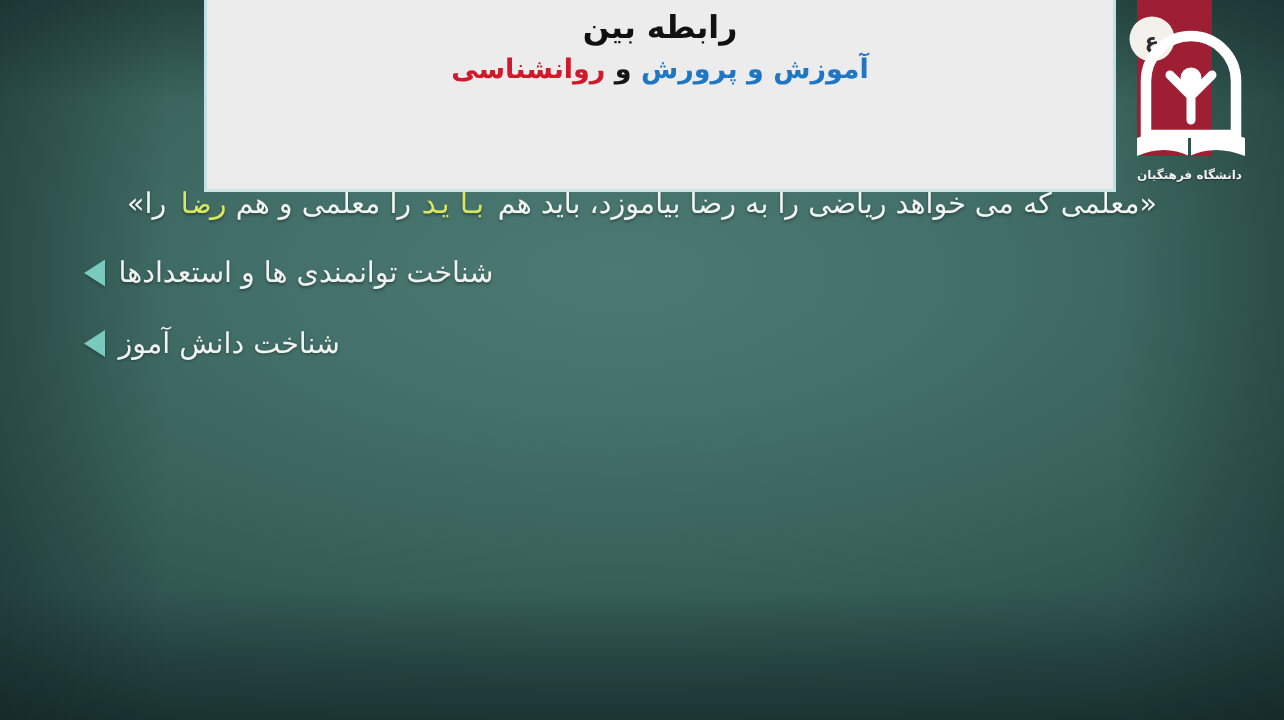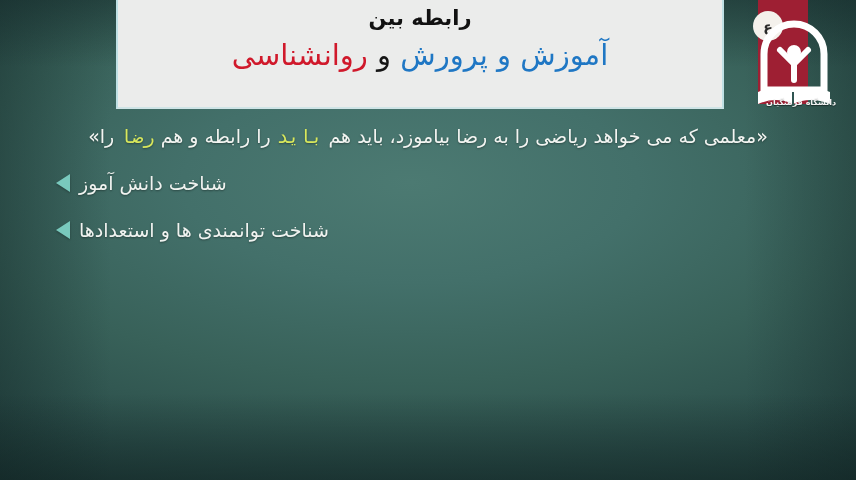--- a/index.html
+++ b/index.html
@@ -24,24 +24,24 @@
     inset: 0;
     pointer-events: none;
     background:
       linear-gradient(to bottom, rgba(18,38,38,0.45) 0%, rgba(18,38,38,0) 14%, rgba(18,38,38,0) 82%, rgba(14,32,32,0.55) 100%),
       linear-gradient(to right, rgba(18,38,38,0.40) 0%, rgba(18,38,38,0) 13%, rgba(18,38,38,0) 87%, rgba(18,38,38,0.35) 100%);
   }
 
   
   .title-banner {
     position: absolute;
-    left: 116px;
+    left: 136px;
     top: 0px;
     width: 608px;
-    height: 109px;
+    height: 128px;
     background: #ebeceb;
     border-left: 2px solid #bfe0e4;
     border-right: 2px solid #bfe0e4;
     border-bottom: 2px solid #cfe4e6;
     box-sizing: border-box;
     display: flex;
     flex-direction: column;
     align-items: center;
     justify-content: flex-start;
     padding-top: 4px;
@@ -49,22 +49,22 @@
   }
   .title-line1 {
     color: #111111;
     font-size: 21px;
     font-weight: bold;
     line-height: 1.35;
     letter-spacing: 0px;
     white-space: nowrap;
   }
   .title-line2 {
-    font-size: 29px;
-    font-weight: normal;
+    font-size: 18px;
+    font-weight: bold;
     line-height: 1.45;
     white-space: nowrap;
     margin-top: 2px;
   }
   .t-blue  { color: #1f77c4; }
   .t-black { color: #151515; }
   .t-red   { color: #d0192b; }
 
   
   .logo-wrap {
@@ -86,23 +86,23 @@
   .logo-mark {
     position: absolute;
     right: 14px;
     top: 6px;
     width: 96px;
     height: 116px;
   }
   .logo-caption {
     position: absolute;
     right: 20px;
-    top: 98px;
+    top: 112px;
     width: 86px;
-    text-align: right;
+    text-align: center;
     color: #f2f2f2;
     font-size: 8px;
     font-weight: bold;
     letter-spacing: 0.2px;
     text-shadow: 0 1px 1px rgba(0,0,0,0.45);
     white-space: nowrap;
   }
 
   
   .content {
@@ -182,26 +182,26 @@
       <circle cx="48" cy="46" r="7" fill="#ffffff"></circle>
       <path d="M48 54 L48 74 M48 58 L34 44 M48 58 L62 44" stroke="#ffffff" stroke-width="6" stroke-linecap="round" fill="none"></path>
 
       <path d="M12 86 Q30 78 47 86 Q64 78 84 86 L84 98 Q64 90 47 98 Q30 90 12 98 Z" fill="#ffffff"></path>
       <path d="M47 86 L47 98" stroke="#2f5450" stroke-width="2"></path>
     </svg>
     <div class="logo-caption">دانشگاه فرهنگیان</div>
   </div>
 
   <div class="content">
-    <p class="quote"><span>«معلمی که می خواهد ریاضی را به رضا بیاموزد، باید هم </span><span class="hl">باید</span><span> را رابطه و هم </span><span class="hl">رضا</span><span> را»</span></p>
+    <p class="quote"><span>«معلمی که می خواهد ریاضی را به رضا بیاموزد، باید هم </span><span class="hl">باید</span><span> را معلمی و هم </span><span class="hl">رضا</span><span> را»</span></p>
     <ul class="bullets">
+        <li class="bullet">
+          <span class="bullet-text">شناخت توانمندی ها و استعدادها</span>
+          <span class="bullet-marker"></span>
+        </li>
         <li class="bullet">
           <span class="bullet-text">شناخت دانش آموز</span>
           <span class="bullet-marker"></span>
         </li>
-        <li class="bullet">
-          <span class="bullet-text">شناخت توانمندی ها و استعدادها</span>
-          <span class="bullet-marker"></span>
-        </li>
       </ul>
   </div>
 
 </div>
 
 </body></html>

